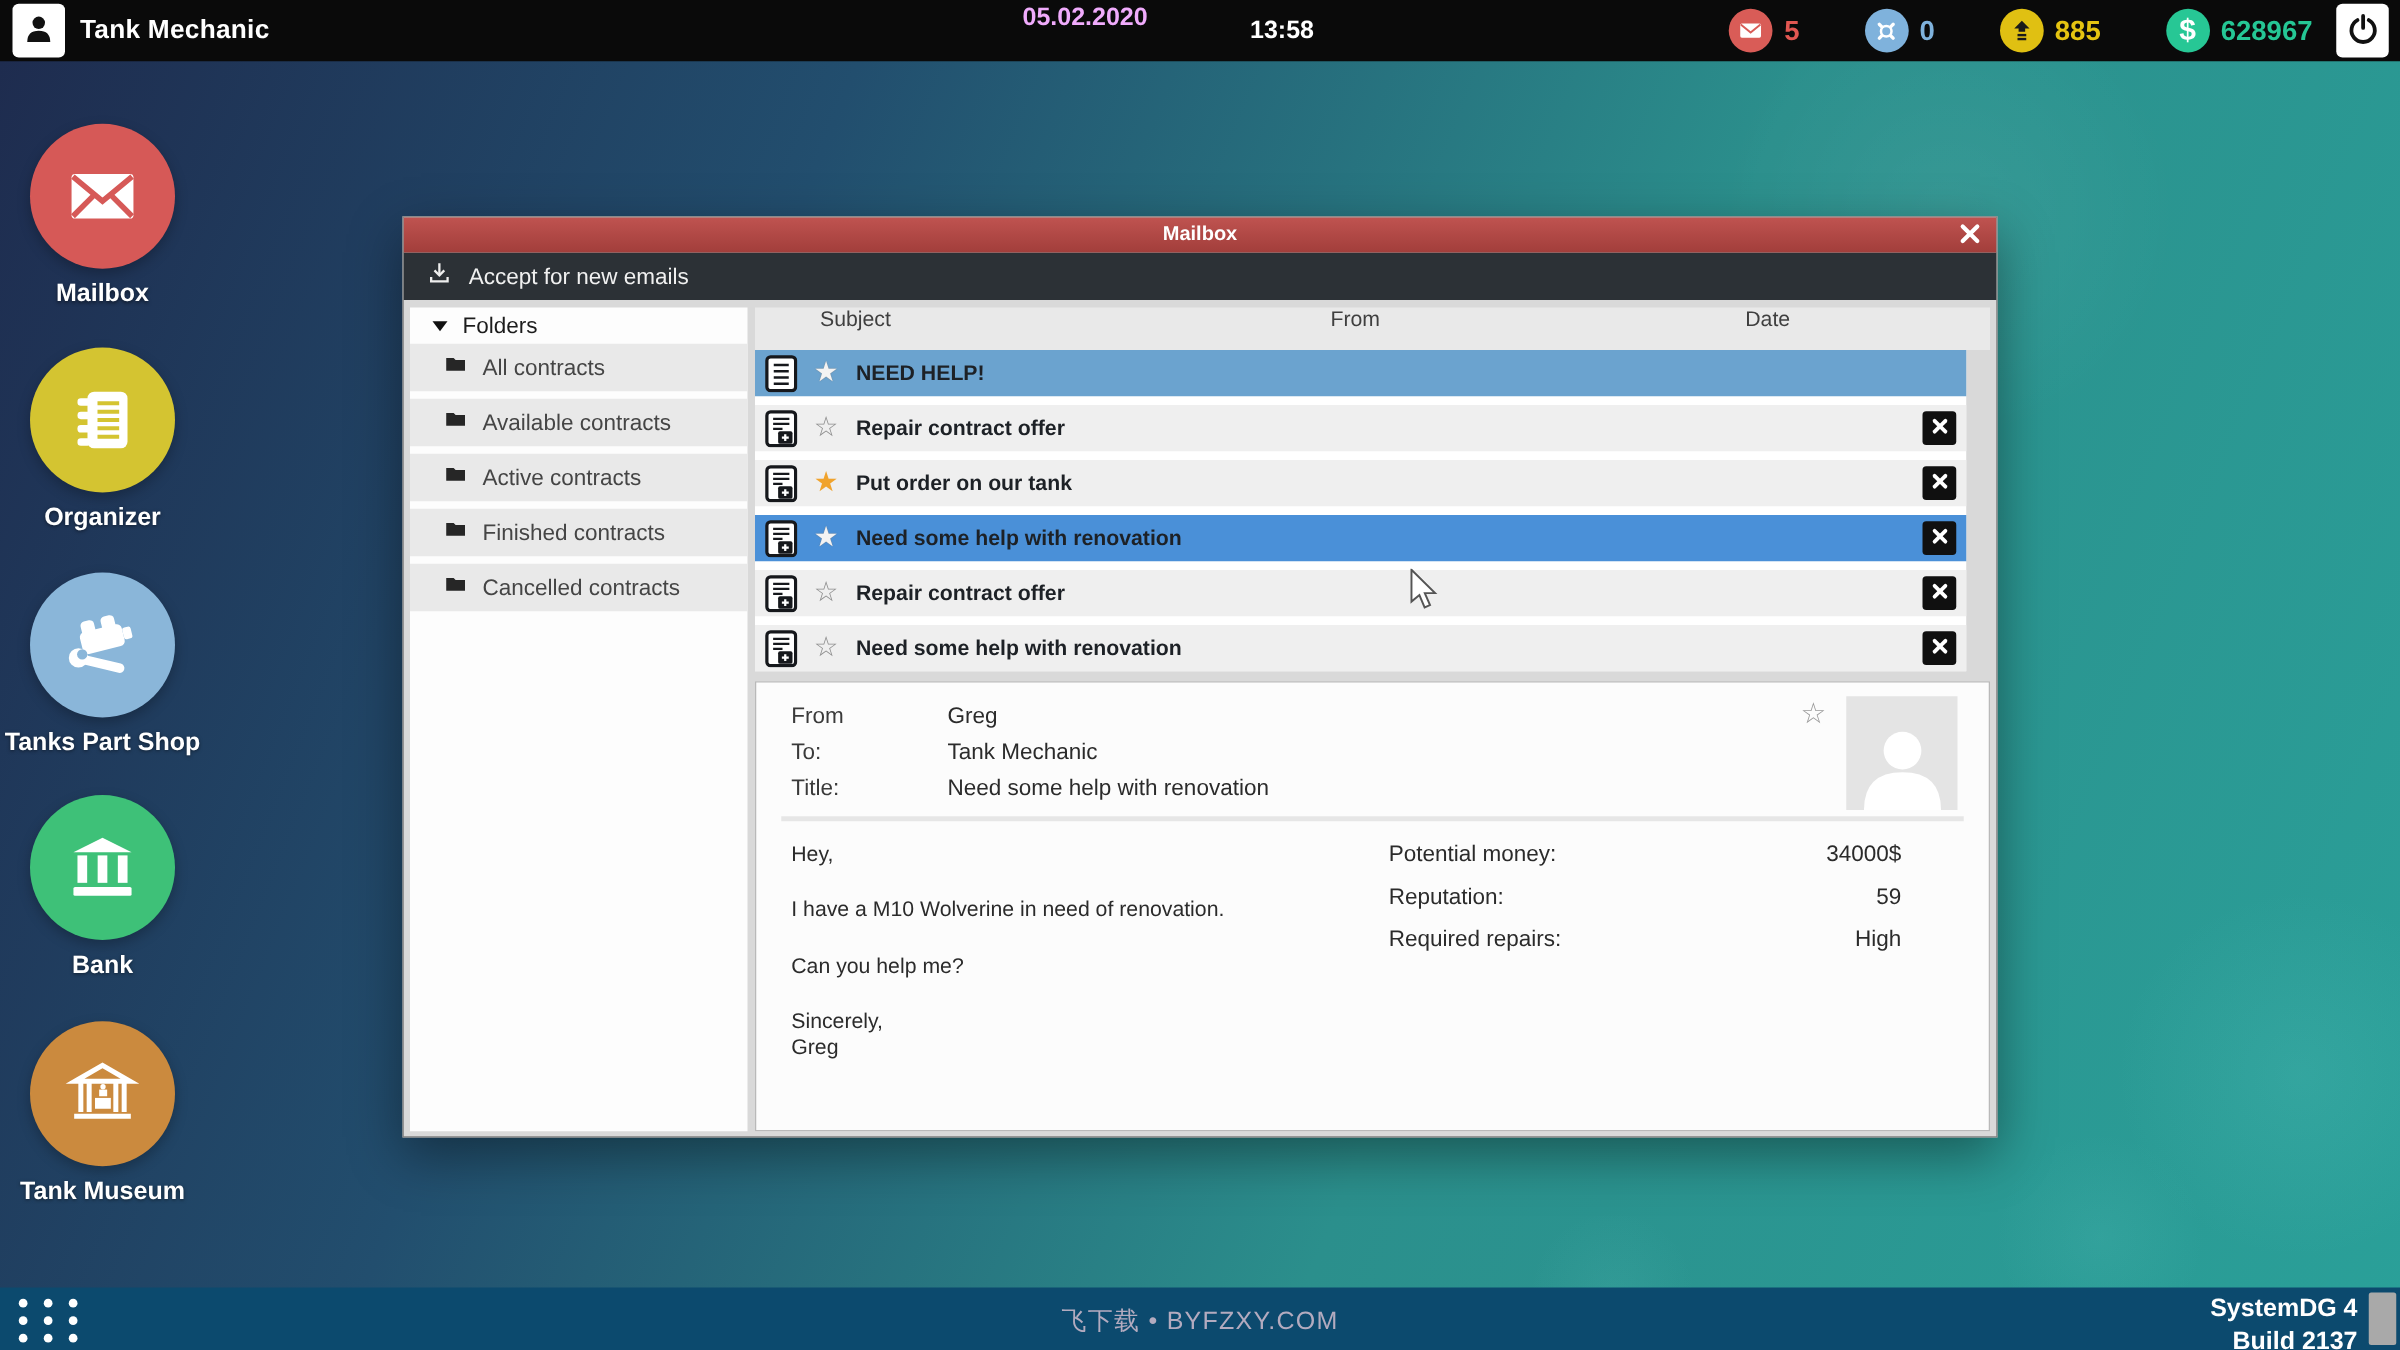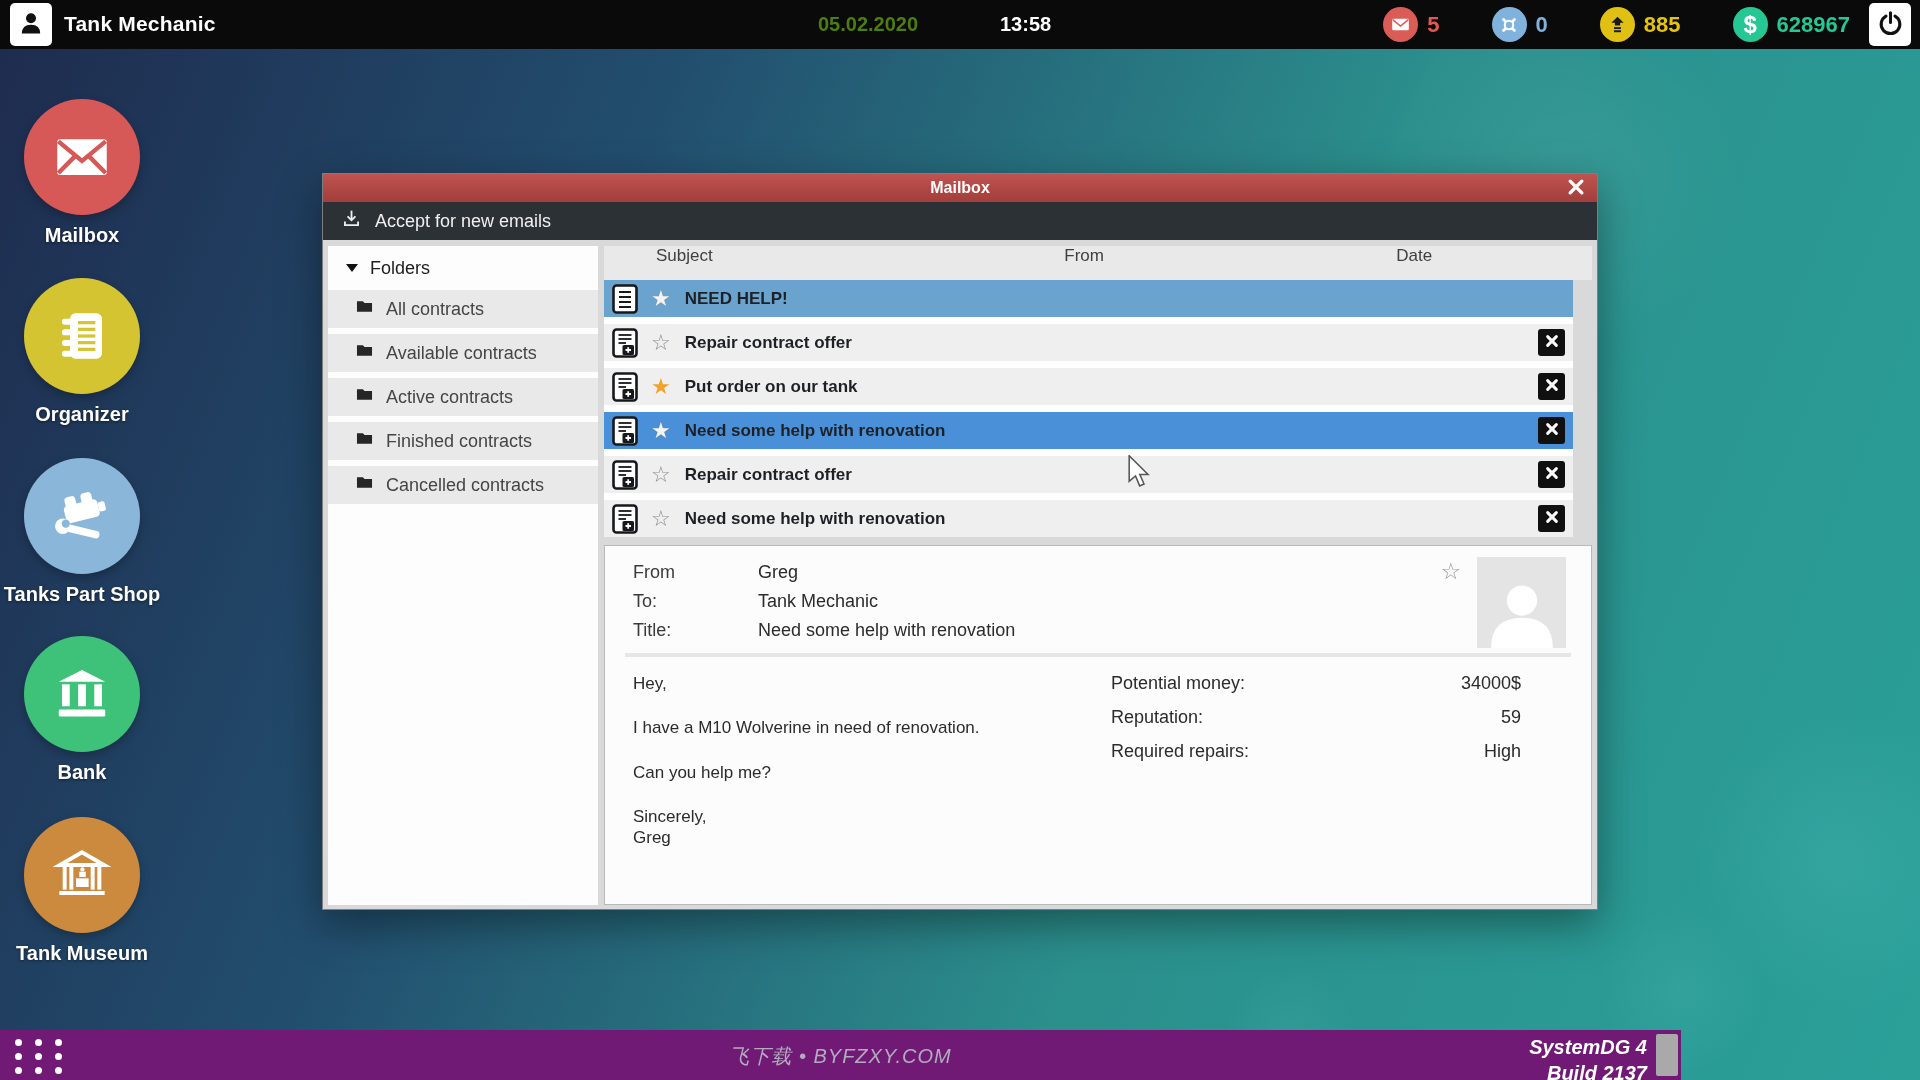--- a/index.html
+++ b/index.html
@@ -15,21 +15,21 @@
       linear-gradient(112deg,#1e2b4e 0%,#224e6e 30%,#2b8f8c 62%,#2aa099 100%);
   }
 
   
   .topbar { position:absolute; top:0; left:0; width:1920px; height:49px; background:#0a0a0a; }
   .tb-btn { position:absolute; top:3px; width:42px; height:43px; background:#fff; border:none;
             border-radius:5px; display:flex; align-items:center; justify-content:center; cursor:pointer; }
   .tb-profile { left:10px; }
   .tb-power { right:9px; }
   .tb-title { position:absolute; left:64px; top:12px; color:#fff; font-size:21px; font-weight:bold; letter-spacing:0.2px; }
-  .tb-date  { position:absolute; left:818px; top:13px; color:#4d7c0f; font-size:20px; font-weight:bold; }
+  .tb-date  { position:absolute; left:818px; top:3px; color:#f0abfc; font-size:20px; font-weight:bold; }
   .tb-time  { position:absolute; left:1000px; top:13px; color:#fff; font-size:20px; font-weight:bold; }
   .tb-right { position:absolute; right:70px; top:0; height:49px; display:flex; align-items:center; gap:52px; }
   .tb-stat  { display:flex; align-items:center; gap:9px; cursor:pointer; }
   .badge { width:35px; height:35px; border-radius:50%; display:flex; align-items:center; justify-content:center; }
   .badge.red    { background:#d95c57; }
   .badge.blue   { background:#7fb2dc; }
   .badge.yellow { background:#e0c012; }
   .badge.green  { background:#27c795; }
   .badge.green::before { content:"$"; color:#fff; font-size:24px; font-weight:bold; }
   .count { font-size:22px; font-weight:bold; }
@@ -56,21 +56,21 @@
   .close-btn { position:absolute; right:4px; top:0; width:34px; height:28px; background:transparent;
                border:none; display:flex; align-items:center; justify-content:center; cursor:pointer; }
   .toolbar { height:38px; background:#2c3136; display:flex; align-items:center; flex:0 0 auto; }
   .toolbar-check { display:flex; align-items:center; gap:13px; margin-left:18px; background:none;
                    border:none; cursor:pointer; color:#f0f0f0; font-size:18px; }
 
   .content { flex:1; display:flex; padding:6px 5px 4px 5px; gap:6px; min-height:0; }
 
   
   .folders { width:270px; background:#fdfdfd; flex:0 0 auto; }
-  .folders-header { height:44px; display:flex; align-items:center; gap:12px; padding-left:18px;
+  .folders-header { height:29px; display:flex; align-items:center; gap:12px; padding-left:18px;
                     font-size:18px; color:#1c1c1c; cursor:pointer; }
   .tri-down { width:0; height:0; border-left:6px solid transparent; border-right:6px solid transparent;
               border-top:8px solid #111; }
   .folder-item { height:38px; margin-bottom:6px; background:#e9e9e9; display:flex; align-items:center;
                  gap:12px; padding-left:27px; font-size:18px; color:#454545; cursor:pointer; }
 
   
   .mail-area { flex:1; display:flex; flex-direction:column; min-width:0; }
   .list-header { height:34px; background:#e9e9e9; position:relative; flex:0 0 auto;
                  display:flex; font-size:17px; color:#3f3f3f; }
@@ -115,21 +115,21 @@
   .stat-line { display:flex; justify-content:space-between; margin-bottom:13px; }
   .stat-label { font-size:18px; color:#2b2b2b; }
   .stat-value { font-size:18px; color:#2b2b2b; }
   .btn-row { position:absolute; right:36px; bottom:12px; display:flex; gap:25px; }
   .order-btn { height:37px; background:#d9832e; border:none; color:#4d3510; font-size:18px;
                font-weight:bold; letter-spacing:1.5px; cursor:pointer; }
   .accept  { width:245px; }
   .decline { width:220px; }
 
   
-  .taskbar { position:absolute; left:0; bottom:0; width:1681px; height:50px; background:#701a75;font-style:italic; }
+  .taskbar { position:absolute; left:0; bottom:0; width:1920px; height:50px; background:#0c4a6e; }
   .dots-grid { position:absolute; left:15px; top:9px; display:grid; grid-template-columns:repeat(3,1fr);
                gap:7px 13px; cursor:pointer; }
   .dots-grid span { width:7px; height:7px; border-radius:50%; background:#fff; }
   .watermark { position:absolute; left:50%; top:13px; transform:translateX(-50%); color:#b3abbf;
                font-size:20px; letter-spacing:1px; }
   .sys-info { position:absolute; right:34px; top:4px; text-align:right; color:#fff; font-size:20px;
               font-weight:bold; line-height:1.3; }
   .bar-edge { position:absolute; right:3px; top:4px; width:22px; height:42px; background:#a9a9a9;
               border-radius:2px; }
 

